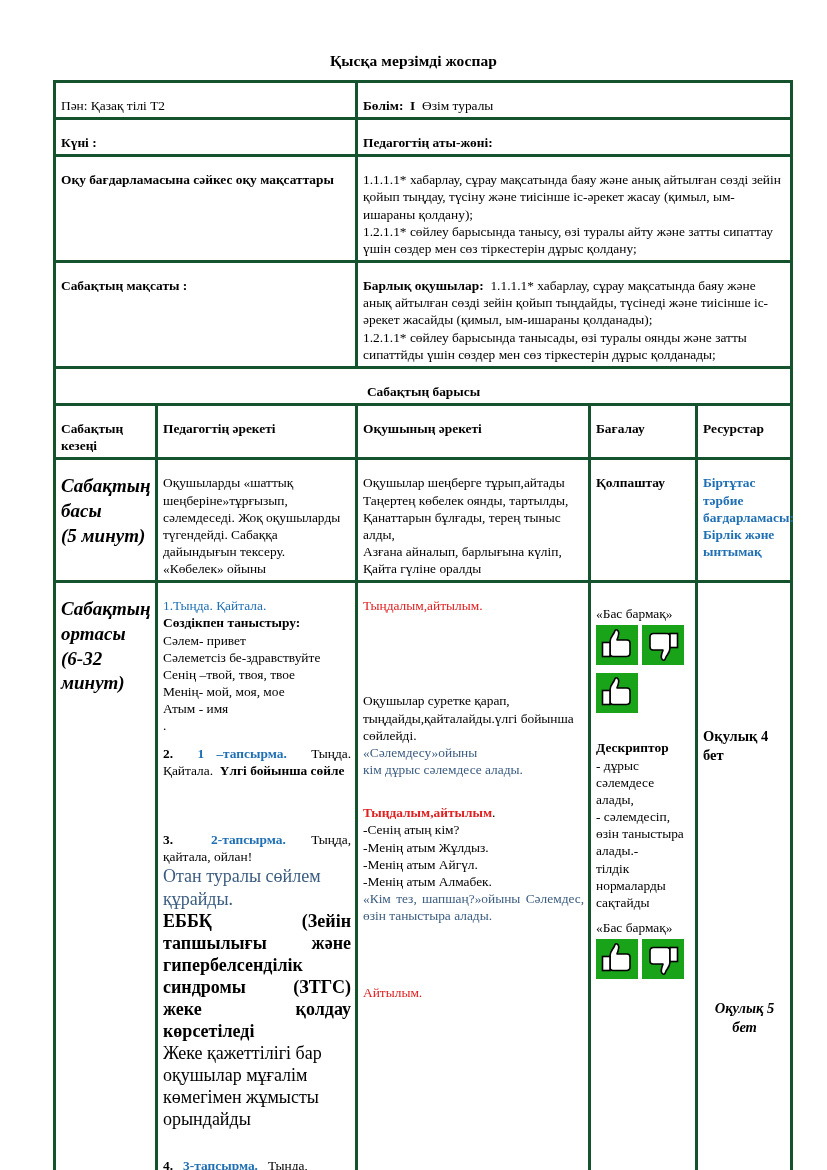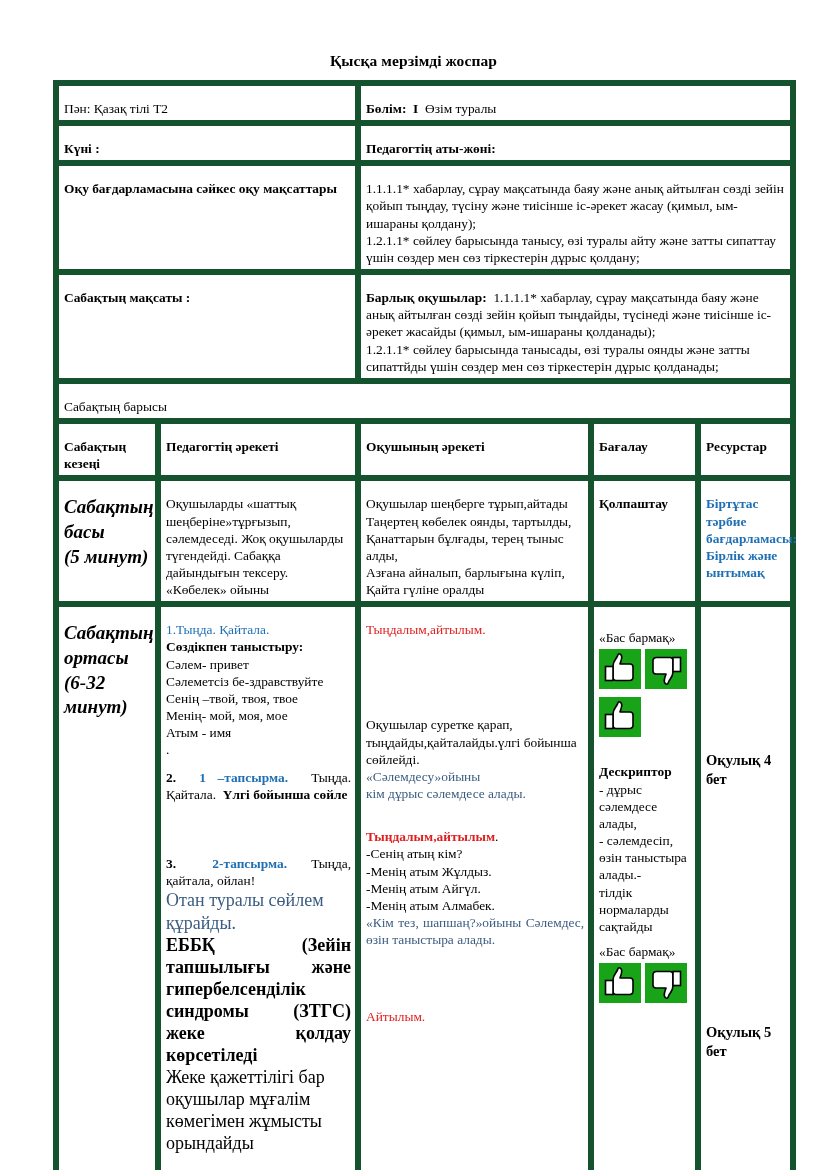--- a/index.html
+++ b/index.html
@@ -31,41 +31,42 @@
     padding: 52px 0 10px 0;
     letter-spacing: 0.1px;
   }
   table.plan {
     border-collapse: collapse;
     width: 737px;
     margin-left: 53px;
     table-layout: fixed;
   }
   table.plan td {
-    border: 6px solid #14532d;
+    border: 3px solid #14532d;
     vertical-align: top;
     padding: 14px 4px 3px 5px;
     font-size: 13.4px;
     line-height: 1.28;
   }
   .b { font-weight: bold; }
   .blue { color: #1f6fb5; }
   .blue-b { color: #1f6fb5; font-weight: bold; }
   .red { color: #e02020; }
   .red-b { color: #e02020; font-weight: bold; }
   .slate { color: #3b5c80; }
   .small { font-size: 18px; }
   .tight { line-height: 1.22; }
-  .center { text-align: left; }
+  .center { text-align: center; font-style: italic; }
   .just { text-align: justify; }
   .hdr-cell { font-weight: bold; font-size: 14px; }
   .sec-title {
-    font-weight: normal;
+    font-weight: bold;
     font-size: 14.5px;
     padding-left: 72px;
+    text-align: center;
   }
   .stage-label { font-weight: bold; font-size: 19px; line-height: 1.3; font-style: italic; }
   .vspace-sm { height: 8px; }
   .vspace-md { height: 26px; }
   .vspace-lg { height: 52px; }
   .thumbs-row { margin: 3px 0 0 0; line-height: 0; }
   .thumb {
     display: inline-block;
     width: 42px;
     height: 40px;

